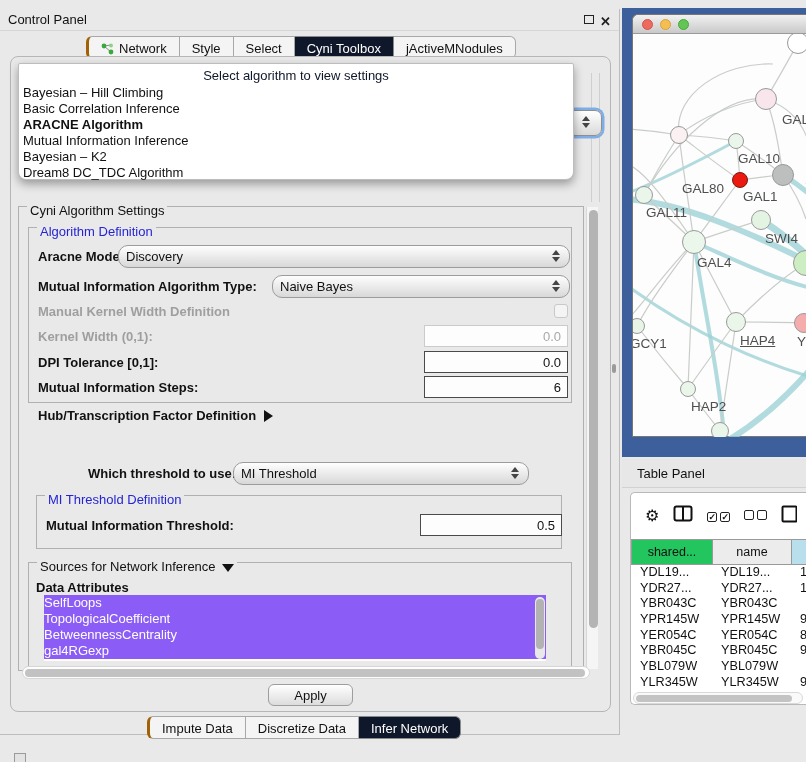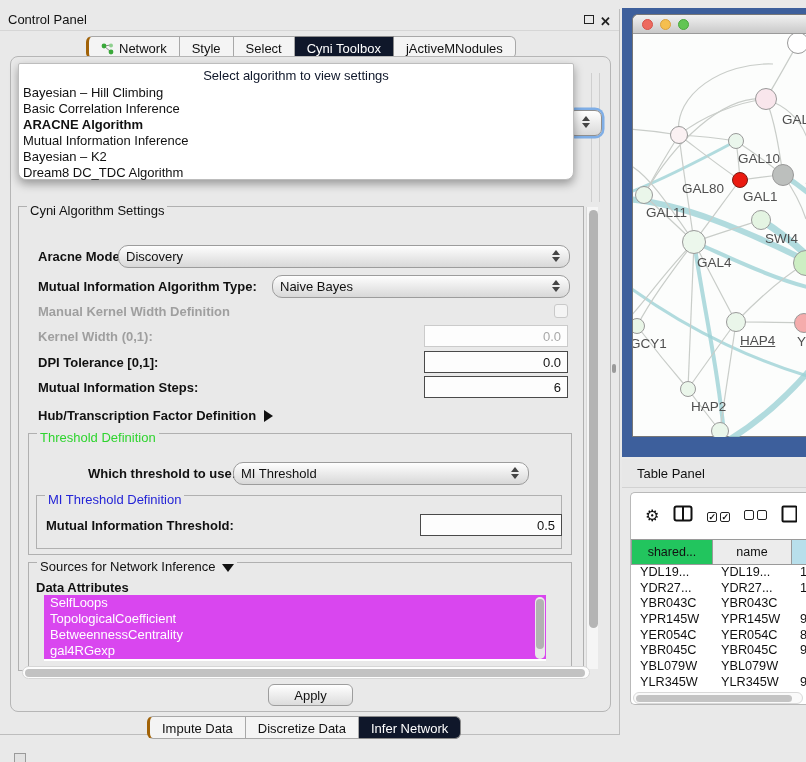--- a/index.html
+++ b/index.html
@@ -71,21 +71,21 @@
   .checkbox { position:absolute; width:14px; height:14px; border:1.5px solid #c9c9c9;
     border-radius:3px; background:#f4f4f4; }
 
   .tri-right { display:inline-block; width:0; height:0; border-top:6px solid transparent;
     border-bottom:6px solid transparent; border-left:9px solid #111; margin-left:8px; vertical-align:-2px;}
   .tri-down  { display:inline-block; width:0; height:0; border-left:6px solid transparent;
     border-right:6px solid transparent; border-top:8px solid #111; margin-left:6px; vertical-align:-1px;}
 
   
   #attr-list { left:44px; top:586px; width:502px; height:66px; background:#fff; overflow:hidden; }
-  .attr-item { height:16px; line-height:16px; padding-left:6px; background:#d946ef; color:#fff; }
+  .attr-item { height:16px; line-height:16px; background:#8b5cf6; color:#fff; }
   #attr-scroll { left:535px; top:588px; width:10px; height:62px; background:#e8e8e8; border-radius:5px; }
   #attr-thumb { left:1px; top:2px; width:8px; height:50px; background:#b2b2b2; border-radius:4px; }
 
   
   #set-scroll { left:586px; top:198px; width:12px; height:462px; background:#f5f5f5;
     border-left:1px solid #d8d8d8; }
   #set-thumb { left:1.5px; top:3px; width:9px; height:418px; background:#b4b4b4; border-radius:5px; }
   #set-hscroll { left:22px; top:657px; width:568px; height:13px; background:#fdfdfd;
     border:1px solid #d6d6d6; border-radius:7px; }
   #set-hthumb { left:2px; top:1.5px; width:560px; height:8px; background:#c2c2c2; border-radius:4px; }
@@ -178,20 +178,23 @@
     <div class="algo-item bold">ARACNE Algorithm</div>
     <div class="algo-item">Mutual Information Inference</div>
     <div class="algo-item">Bayesian – K2</div>
     <div class="algo-item">Dream8 DC_TDC Algorithm</div>
   </div>
 
   <div class="grp" style="left:18px;top:197px;width:566px;height:465px;">
     <span class="grp-lbl">Cyni Algorithm Settings</span>
   </div>
 
+  <div class="grp" style="left:28px;top:218px;width:544px;height:176px;">
+    <span class="grp-lbl blue">Algorithm Definition</span>
+  </div>
 
   <span class="lbl" style="left:38px;top:240px;">Aracne Mode:</span>
   <div class="combo" style="left:118px;top:236px;width:452px;">
     <span>Discovery</span>
     <span class="stepper">
         <i class="step-up"></i>
         <i class="step-dn"></i>
       </span>
   </div>
 
@@ -219,23 +222,20 @@
 
   <span class="lbl" style="left:38px;top:371px;">Mutual Information Steps:</span>
   <div class="field dark" style="left:424px;top:367px;">
     <span>6</span>
   </div>
 
   <span class="lbl" style="left:38px;top:399px;">
     <span>Hub/Transcription Factor Definition</span><span class="tri-right"></span>
   </span>
 
-  <div class="grp" style="left:28px;top:424px;width:544px;height:122px;">
-    <span class="grp-lbl green">Threshold Definition</span>
-  </div>
 
   <span class="lbl" style="left:88px;top:457px;">Which threshold to use:</span>
   <div class="combo" style="left:233px;top:453px;width:296px;">
     <span>MI Threshold</span>
     <span class="stepper">
         <i class="step-up"></i>
         <i class="step-dn"></i>
       </span>
   </div>
 

